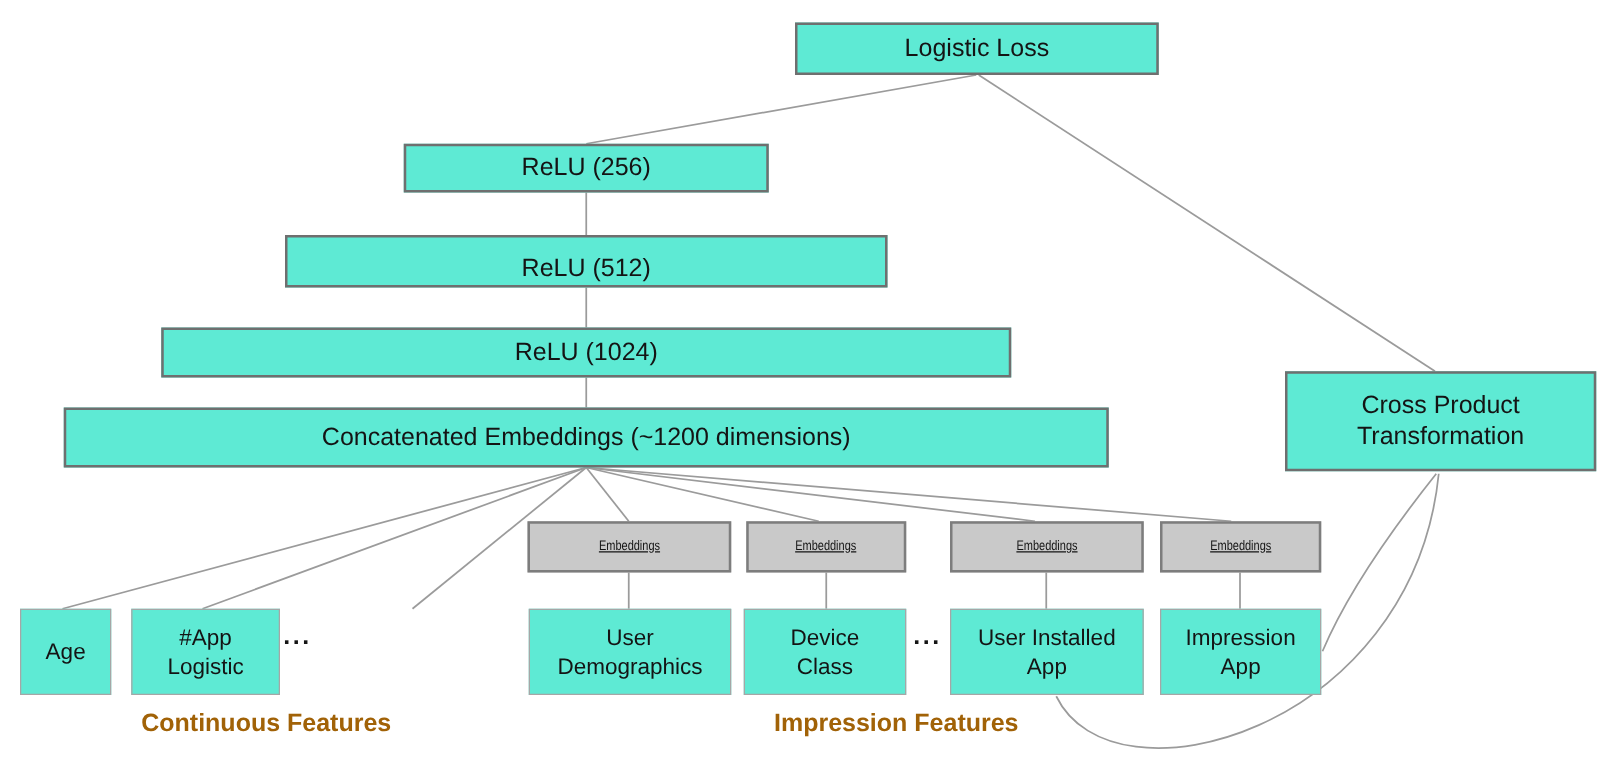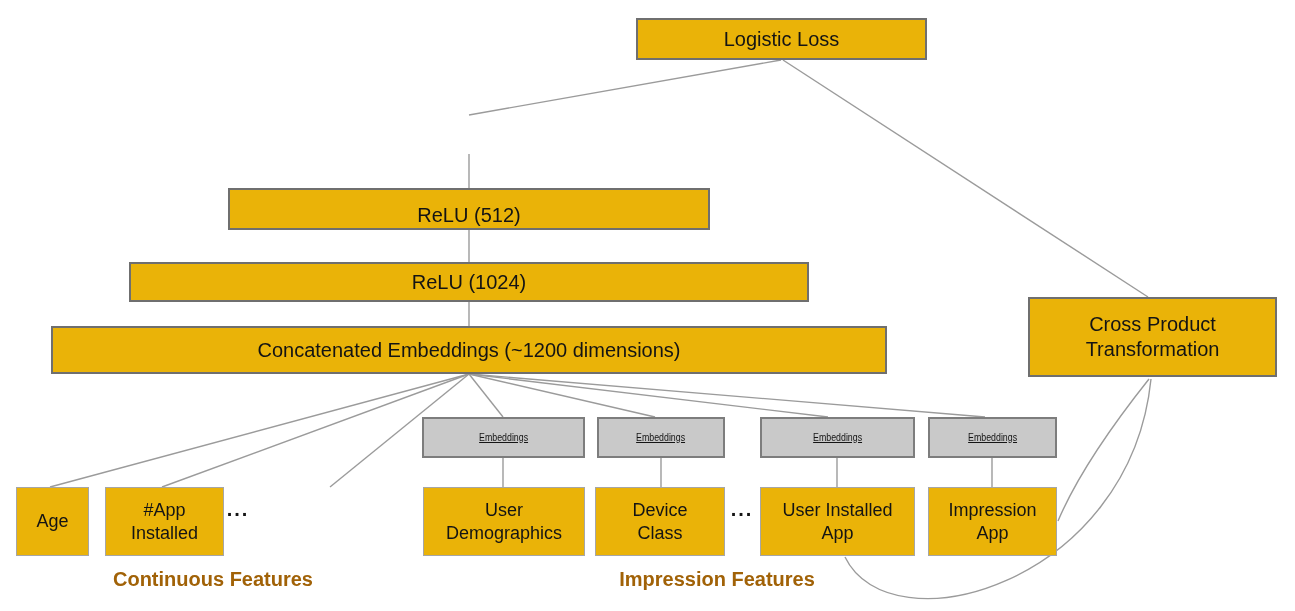--- a/index.html
+++ b/index.html
@@ -3,21 +3,21 @@
 <meta charset="utf-8">
 <style>
   html,body{margin:0;padding:0;background:#ffffff;}
   .canvas{
     position:relative;width:1295px;height:611px;background:#ffffff;overflow:hidden;
     font-family:"Liberation Sans",sans-serif;color:#141414;
   }
   .edges{position:absolute;left:0;top:0;width:1295px;height:611px;}
   .box{
     position:absolute;box-sizing:border-box;display:flex;align-items:center;justify-content:center;
-    text-align:center;background:#eab308;border:2px solid #6f6f6f;font-size:20px;line-height:1.25;
+    text-align:center;background:#5eead4;border:2px solid #6f6f6f;font-size:20px;line-height:1.25;
   }
   .box.small{border:1.5px solid #a6a6a6;font-size:18px;}
   .box.embed{background:#c9c9c9;border:2px solid #7d7d7d;font-size:11px;text-decoration:underline;}
   .embed .cond{display:inline-block;transform:scaleX(.8);white-space:nowrap;}
   
   .b-logloss{left:636px;top:18px;width:291px;height:42px;}
   .b-relu256{left:323px;top:115px;width:292px;height:39px;}
   .b-relu512{left:228px;top:188px;width:482px;height:42px;align-items:flex-end;}
   .b-relu1024{left:129px;top:262px;width:680px;height:40px;}
   .b-concat{left:51px;top:326px;width:836px;height:48px;}
@@ -76,20 +76,23 @@
       <path d="M 992 458 L 992 487"></path>
 
       <path d="M 845 557 C 890 650 1130 585 1151 379"></path>
       <path d="M 1058 521 Q 1083 462 1149 379"></path>
     </g>
   </svg>
 
   <div class="box b-logloss">
     <span>Logistic Loss</span>
   </div>
+  <div class="box b-relu256">
+    <span>ReLU (256)</span>
+  </div>
   <div class="box b-relu512">
     <span>ReLU (512)</span>
   </div>
   <div class="box b-relu1024">
     <span>ReLU (1024)</span>
   </div>
   <div class="box b-concat">
     <span>Concatenated Embeddings (~1200 dimensions)</span>
   </div>
 
@@ -107,21 +110,21 @@
     <span class="cond">Embeddings</span>
   </div>
   <div class="box embed b-e4">
     <span class="cond">Embeddings</span>
   </div>
 
   <div class="box small b-age">
     <span>Age</span>
   </div>
   <div class="box small b-appinst">
-    <span>#App Installed</span>
+    <span>#App Logistic</span>
   </div>
   <div class="dots d1">...</div>
   <div class="box small b-device">
     <span>Device Class</span>
   </div>
   <div class="box small b-userdemo">
     <span>User Demographics</span>
   </div>
   <div class="dots d2">...</div>
   <div class="box small b-impapp">

